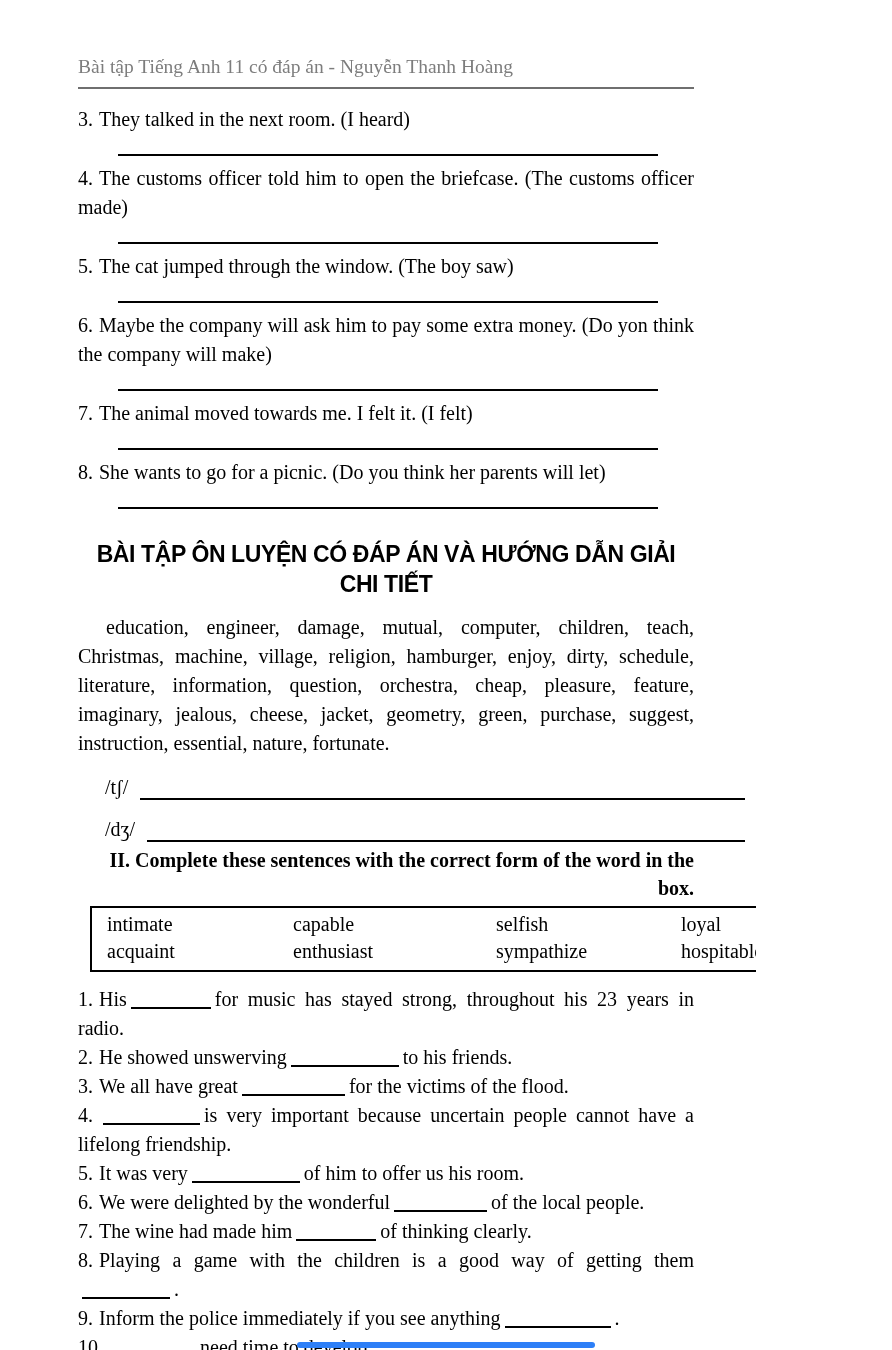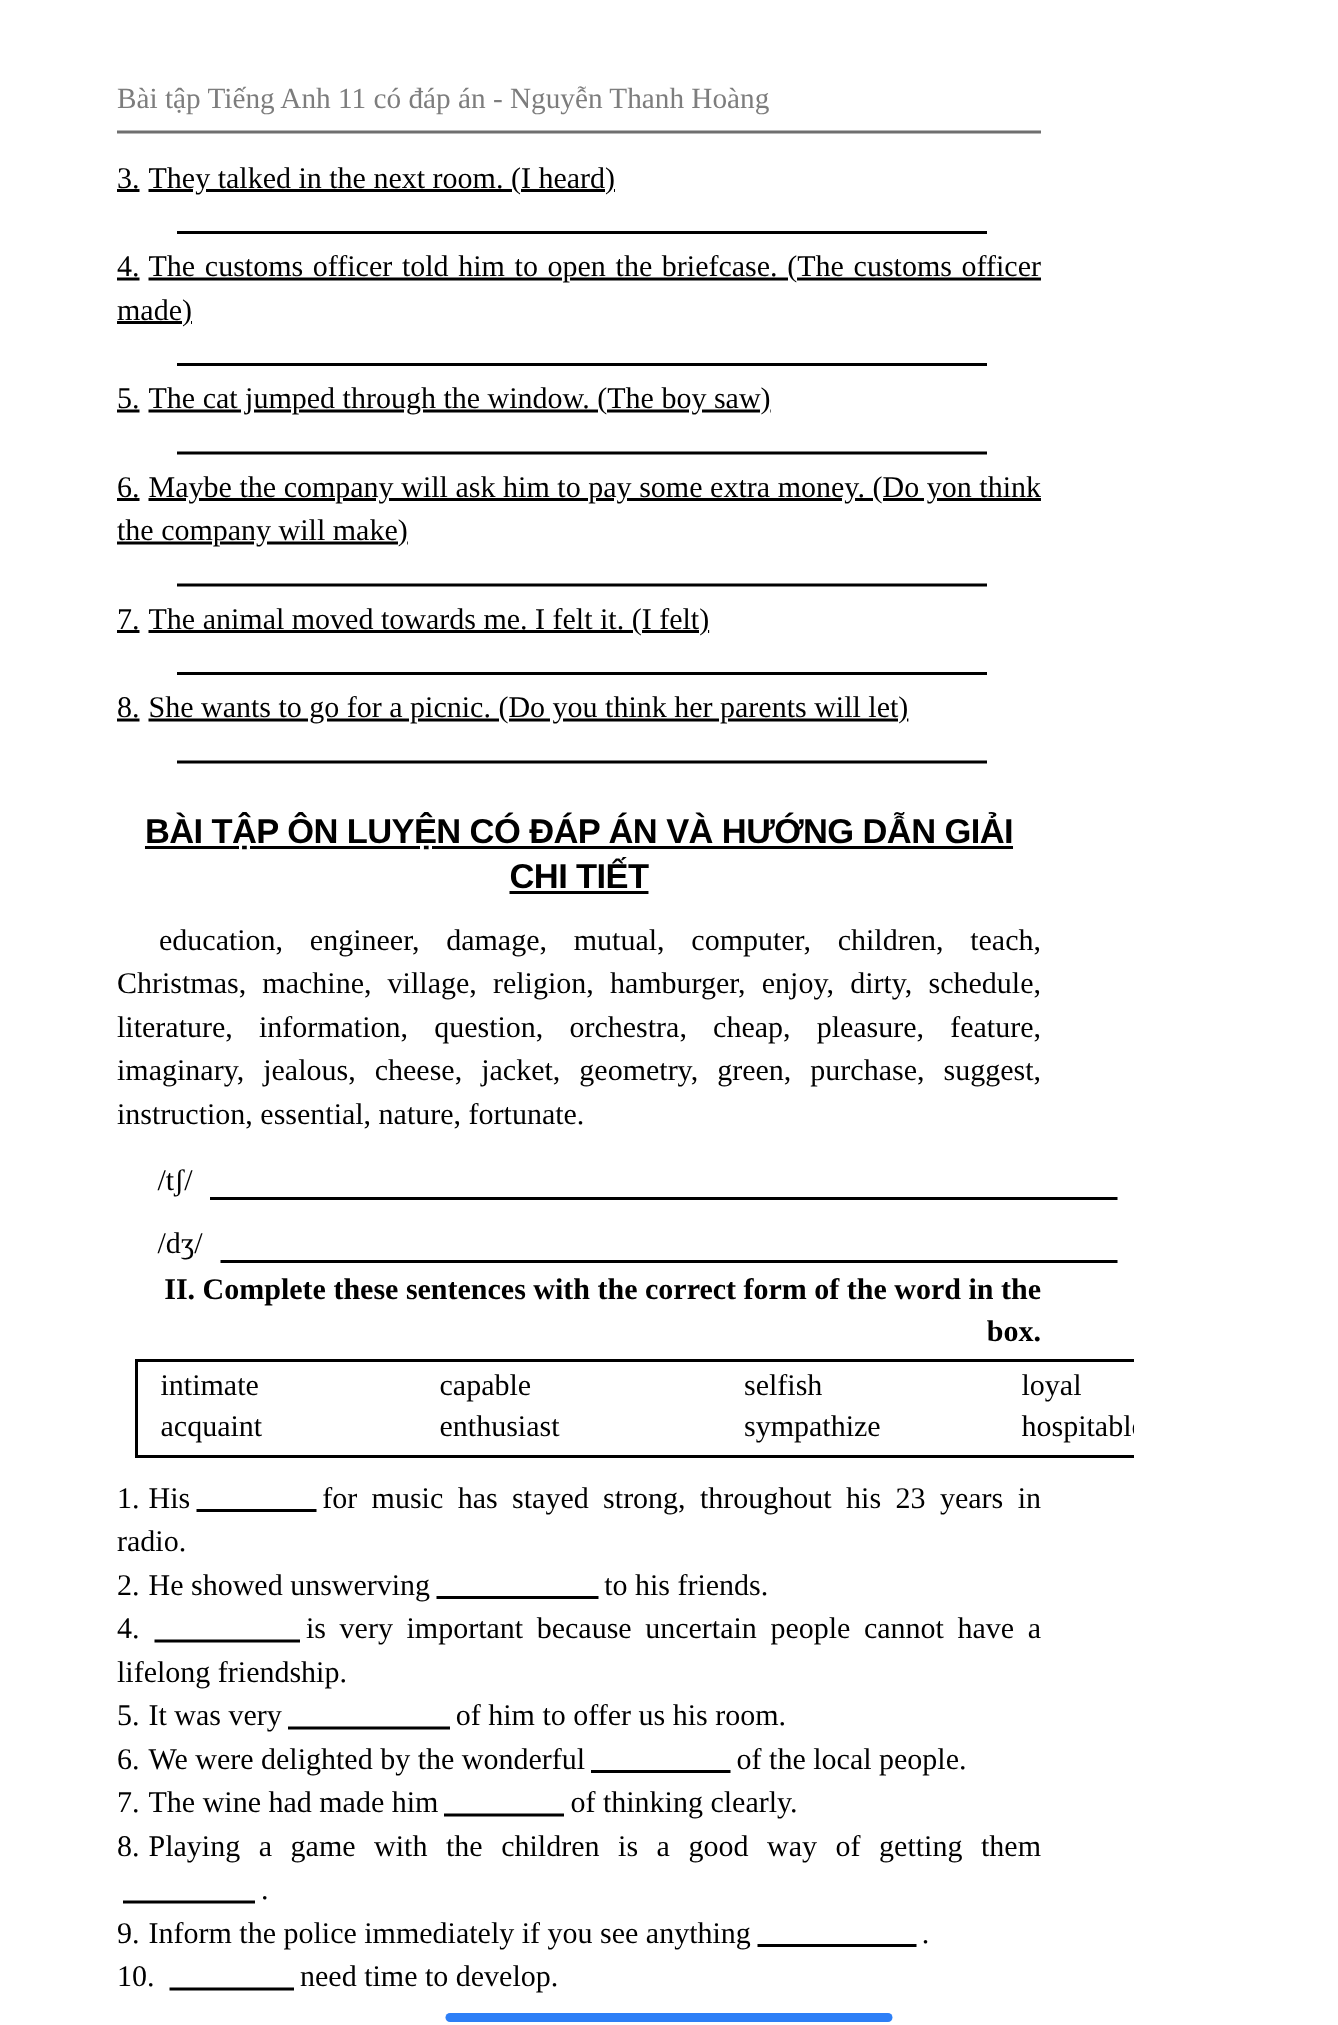--- a/index.html
+++ b/index.html
@@ -14,37 +14,36 @@
     overflow:hidden;
   }
   .header {
     color:#7d7d7d;
     font-size:19.5px;
     line-height:26px;
     padding-bottom:7px;
     border-bottom:2px solid #6f6f6f;
     margin-bottom:16px;
   }
-  .item { line-height:29px; text-align:justify;text-decoration:underline; }
+  .item { line-height:29px; text-align:justify; }
   .num { margin-right:6px; }
   .answer-line {
     height:0;
     border-bottom:2px solid #000;
     width:540px;
     margin:20px 0 8px 40px;
   }
   .review-heading {
     margin:30px 0 14px 0;
     text-align:center;
     font-family:"Liberation Sans", sans-serif;
     font-weight:700;
     font-size:23px;
     letter-spacing:-0.4px;
     line-height:30px;
-    text-decoration:underline;
   }
   .part-heading { font-weight:700; line-height:28px; margin-bottom:2px; }
   .part-heading .phon { font-weight:400; }
   .p1num { margin-right:12px; }
   .word-list {
     line-height:29px;
     text-align:justify;
     text-indent:28px;
     margin:0;
   }
@@ -163,20 +162,23 @@
   </div>
 
   <div class="sentences">
     <div class="sent">
       <span class="num">1.</span><span>His</span><span class="blank" style="width:80px"></span><span>for music has stayed strong, throughout his 23 years in radio.</span>
     </div>
     <div class="sent">
       <span class="num">2.</span><span>He showed unswerving</span><span class="blank" style="width:108px"></span><span>to his friends.</span>
     </div>
     <div class="sent">
+      <span class="num">3.</span><span>We all have great</span><span class="blank" style="width:103px"></span><span>for the victims of the flood.</span>
+    </div>
+    <div class="sent">
       <span class="num">4.</span><span></span><span class="blank" style="width:97px"></span><span>is very important because uncertain people cannot have a lifelong friendship.</span>
     </div>
     <div class="sent">
       <span class="num">5.</span><span>It was very</span><span class="blank" style="width:108px"></span><span>of him to offer us his room.</span>
     </div>
     <div class="sent">
       <span class="num">6.</span><span>We were delighted by the wonderful</span><span class="blank" style="width:93px"></span><span>of the local people.</span>
     </div>
     <div class="sent">
       <span class="num">7.</span><span>The wine had made him</span><span class="blank" style="width:80px"></span><span>of thinking clearly.</span>

